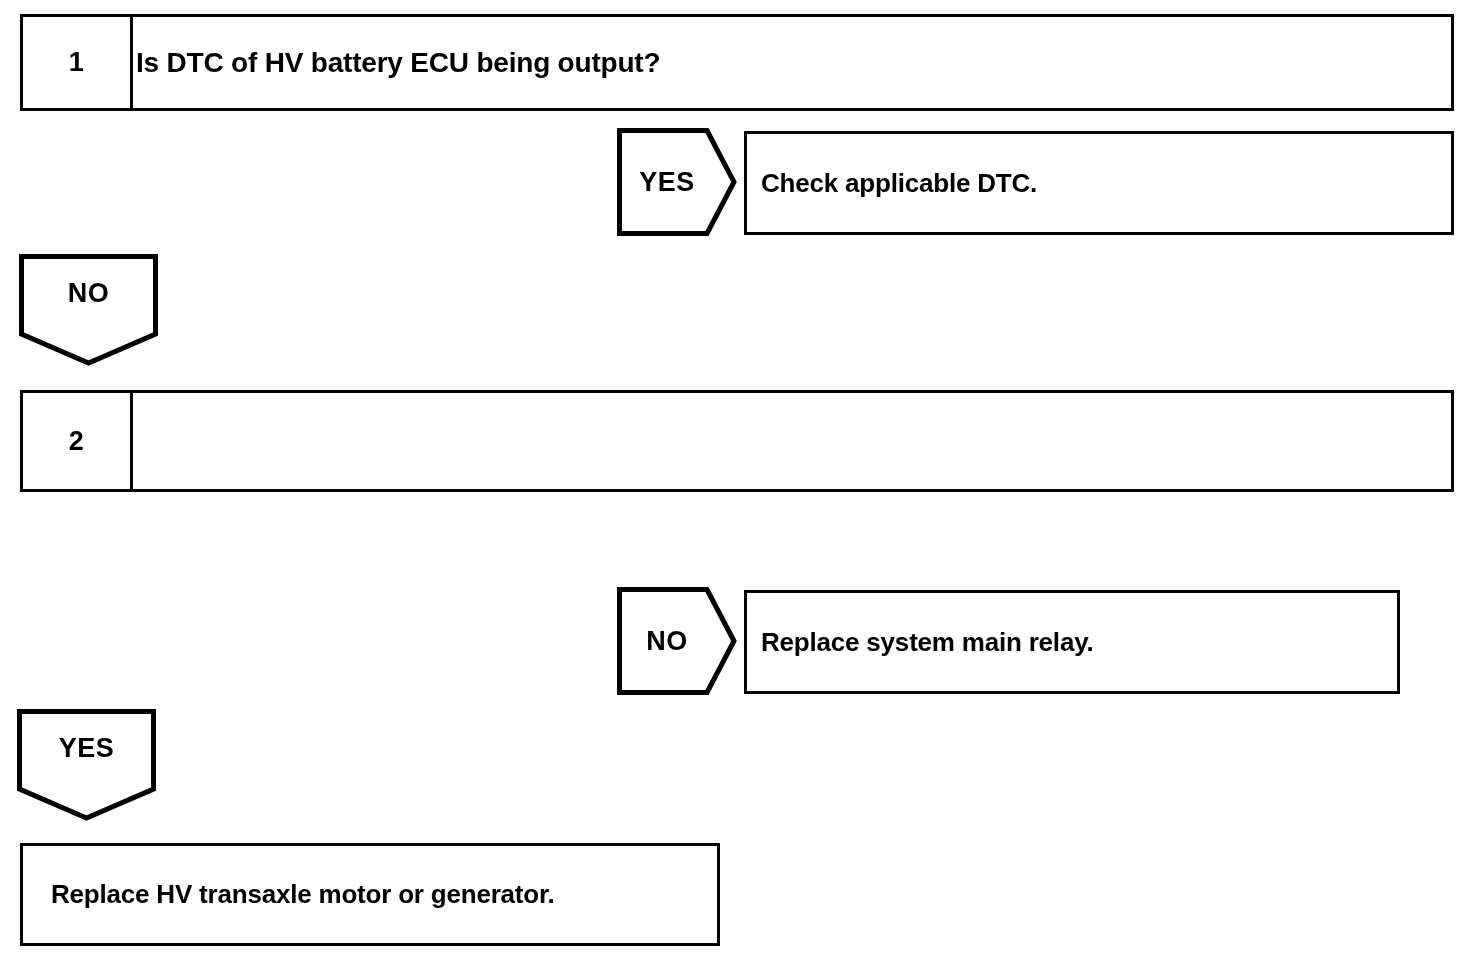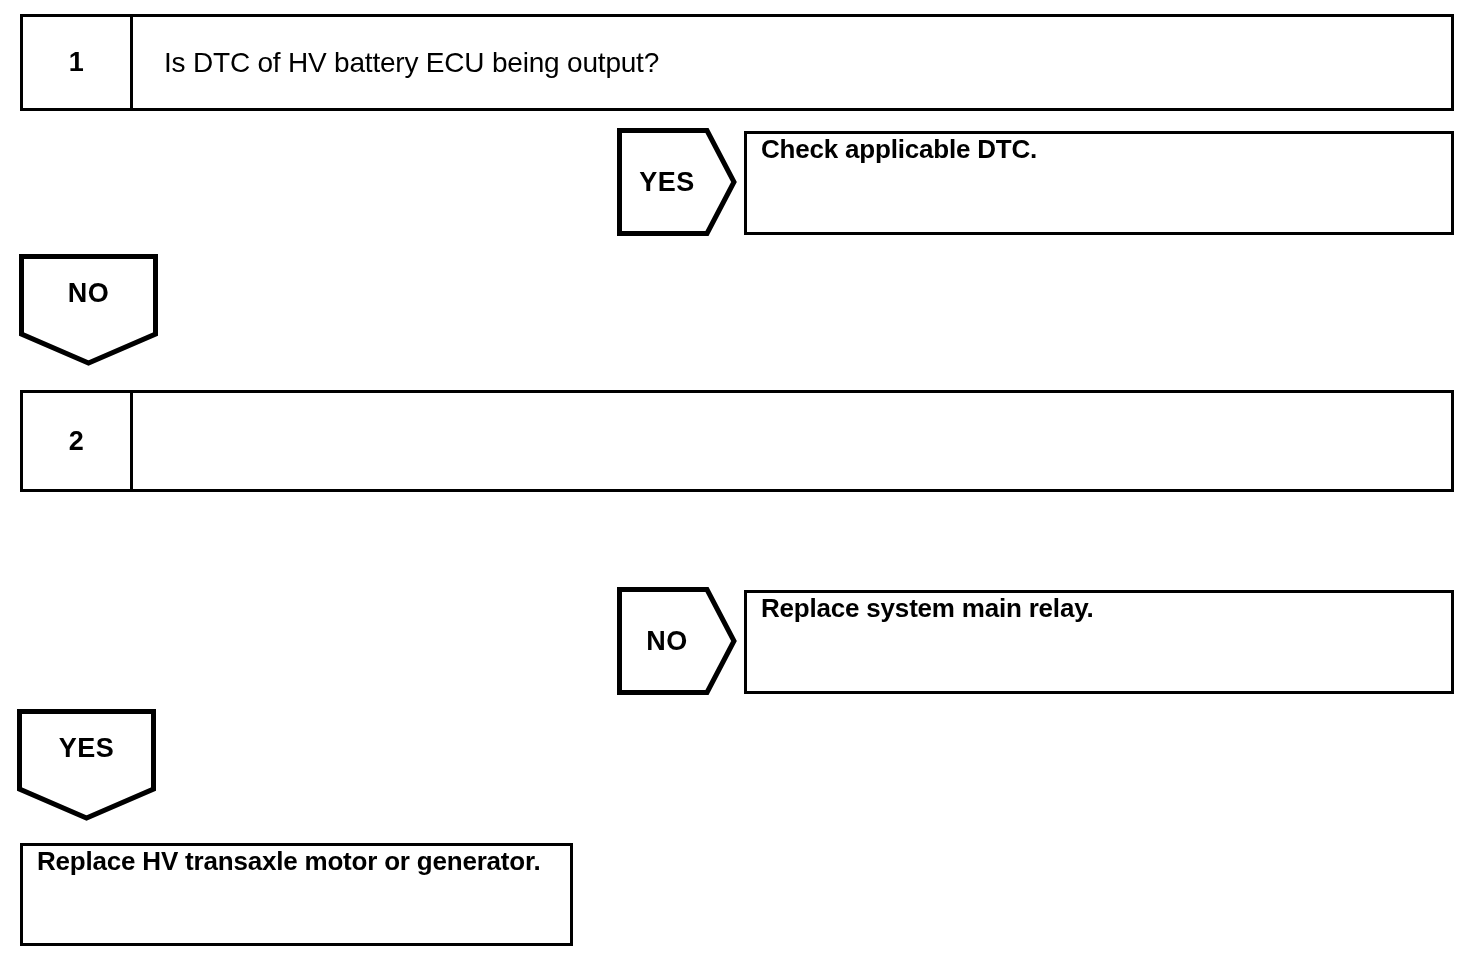--- a/index.html
+++ b/index.html
@@ -43,34 +43,35 @@
     align-items: center;
     justify-content: center;
     font-size: 27px;
     font-weight: bold;
     letter-spacing: 0.5px;
   }
   .step-text {
     flex: 1;
     display: flex;
     align-items: center;
-    padding-left: 31px;
+    padding-left: 3px;
     font-size: 28px;
-    font-weight: normal;
+    font-weight: bold;
     letter-spacing: -0.2px;
     white-space: nowrap;
   }
 
   
   .result-box {
     position: absolute;
     box-sizing: border-box;
     border: 3px solid #000;
     background: #fff;
     display: flex;
+    align-items: center;
     font-size: 26px;
     font-weight: bold;
     letter-spacing: -0.2px;
     padding-left: 14px;
     white-space: nowrap;
   }
 
   
   .branch-right {
     position: absolute;
@@ -147,28 +148,28 @@
     <div class="step-num">2</div>
   </div>
 
   <div class="branch-right" style="left:617px; top:587px; width:120px; height:108px;">
     <svg width="120" height="108" viewBox="0 0 120 108" aria-hidden="true">
       <polygon points="2.5,2.5 90,2.5 117,54 90,105.5 2.5,105.5" fill="#ffffff" stroke="#000000" stroke-width="5" stroke-linejoin="miter"></polygon>
     </svg>
     <div class="branch-label">NO</div>
   </div>
 
-  <div class="result-box" style="left:744px; top:590px; width:710px; height:104px;">
+  <div class="result-box" style="left:744px; top:590px; width:656px; height:104px;">
     <span>Replace system main relay.</span>
   </div>
 
   <div class="branch-down" style="left:17px; top:709px; width:139px; height:112px;">
     <svg width="139" height="112" viewBox="0 0 139 112" aria-hidden="true">
       <polygon points="2.5,2.5 136.5,2.5 136.5,80 69.5,109 2.5,80" fill="#ffffff" stroke="#000000" stroke-width="5" stroke-linejoin="miter"></polygon>
     </svg>
     <div class="branch-label">YES</div>
   </div>
 
-  <div class="result-box" style="left:20px; top:843px; width:553px; height:103px; padding-left:14px;">
+  <div class="result-box" style="left:20px; top:843px; width:700px; height:103px; padding-left:28px;">
     <span>Replace HV transaxle motor or generator.</span>
   </div>
 
 </div>
 
 </body></html>

